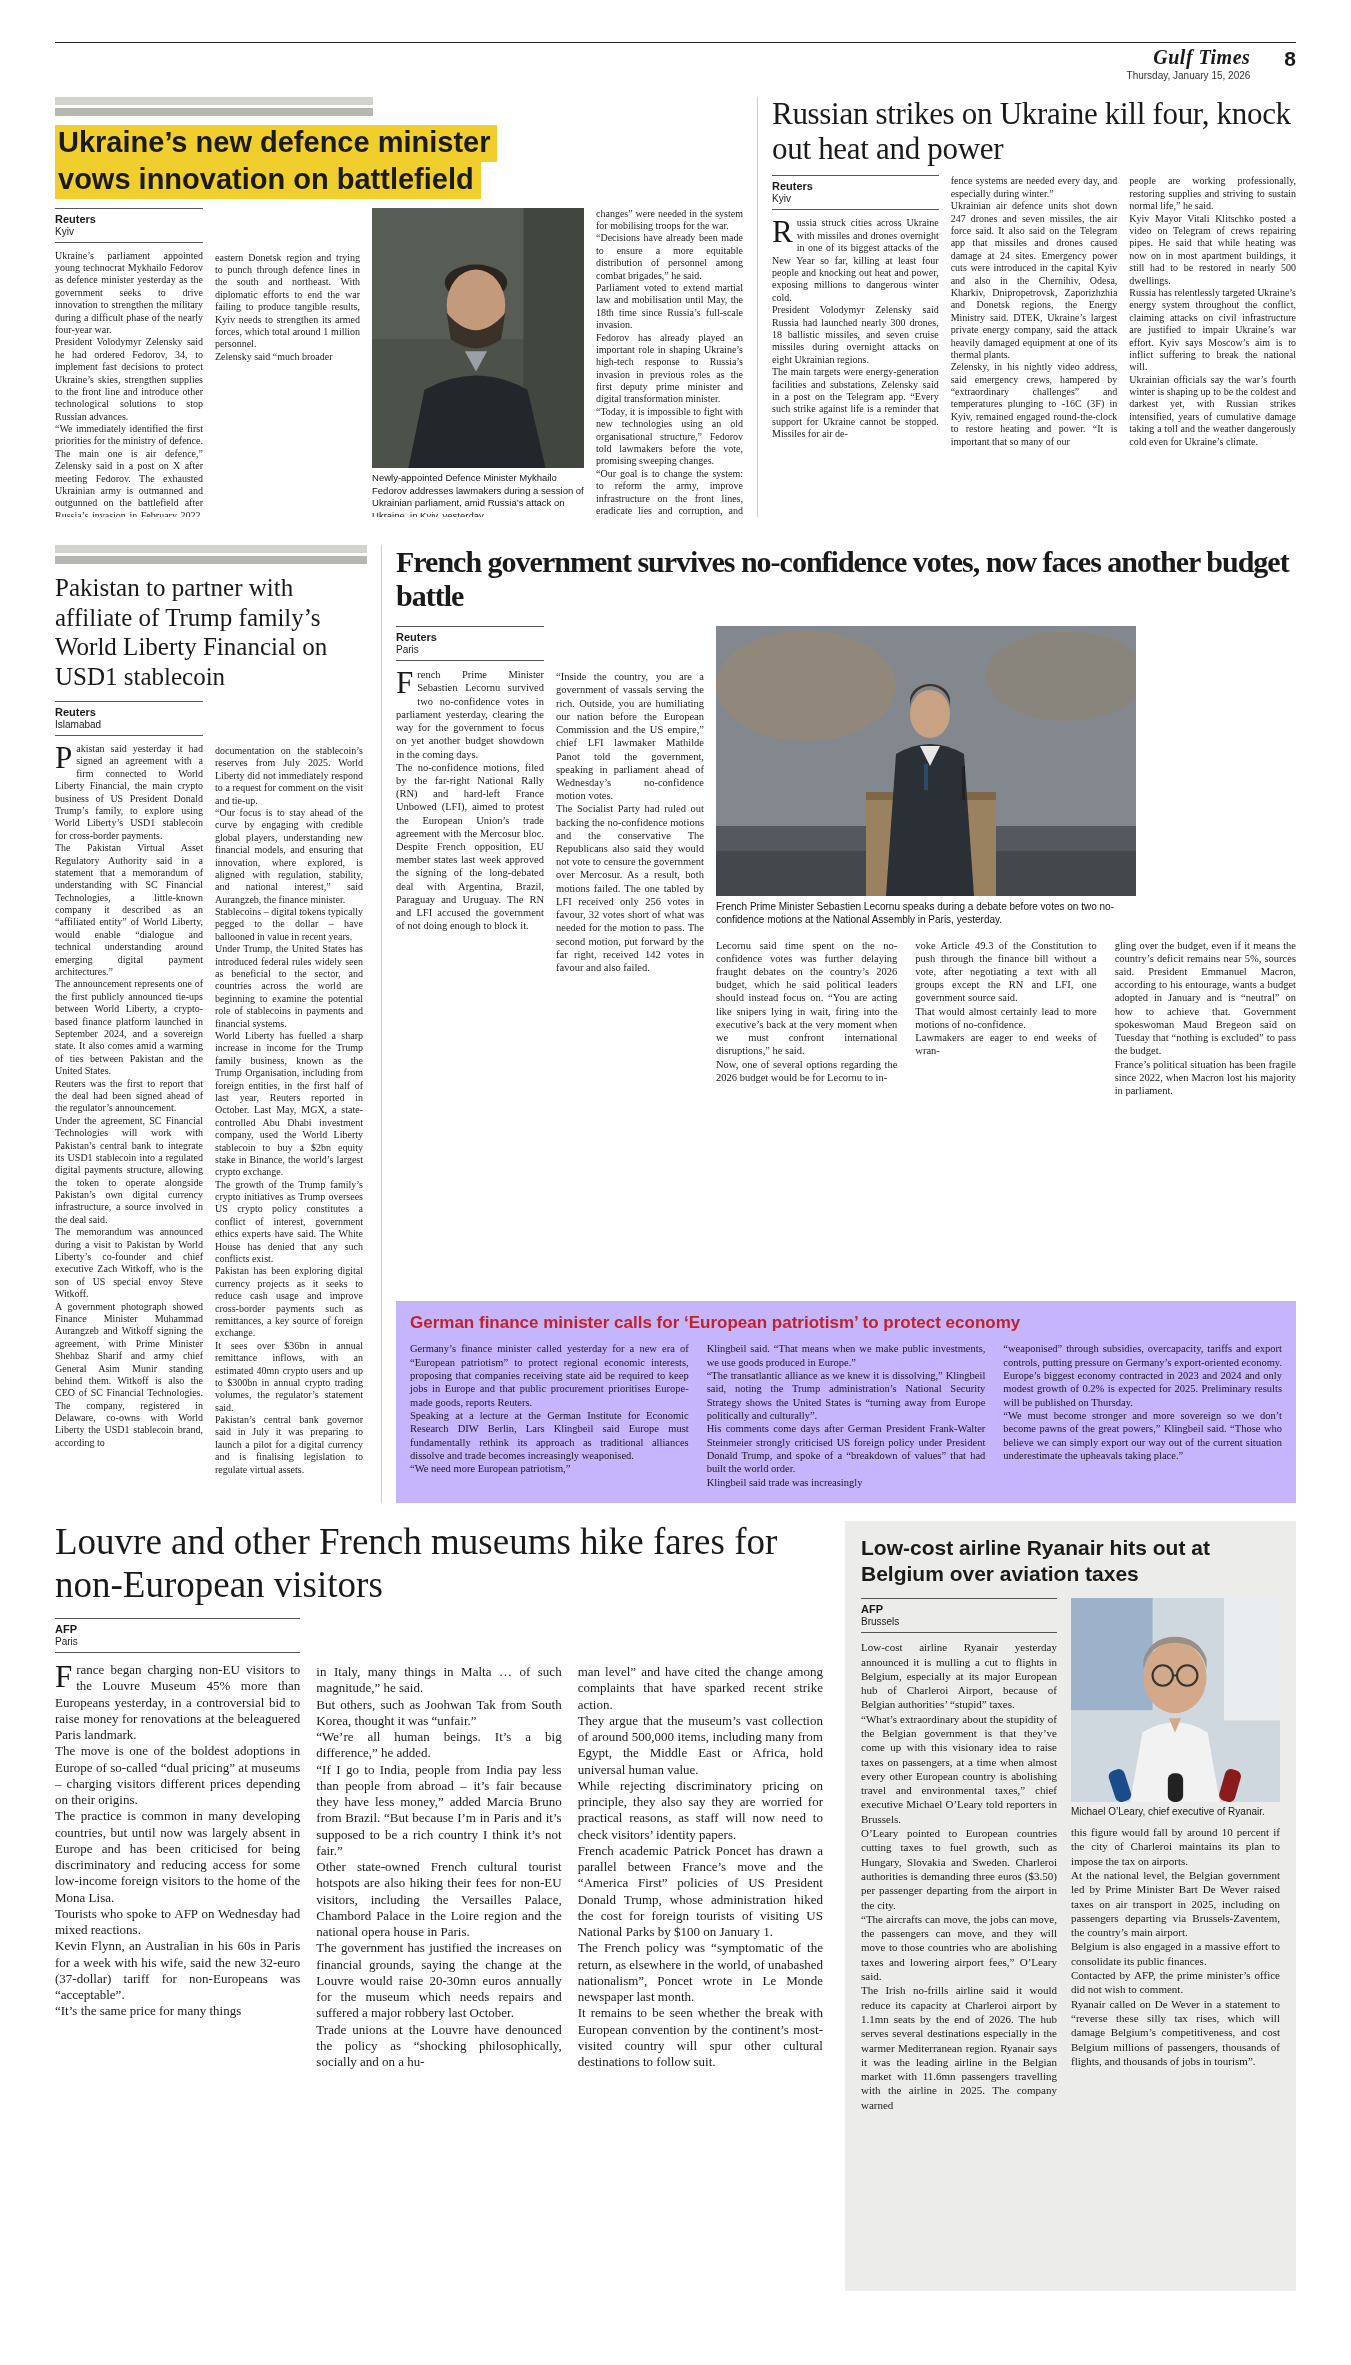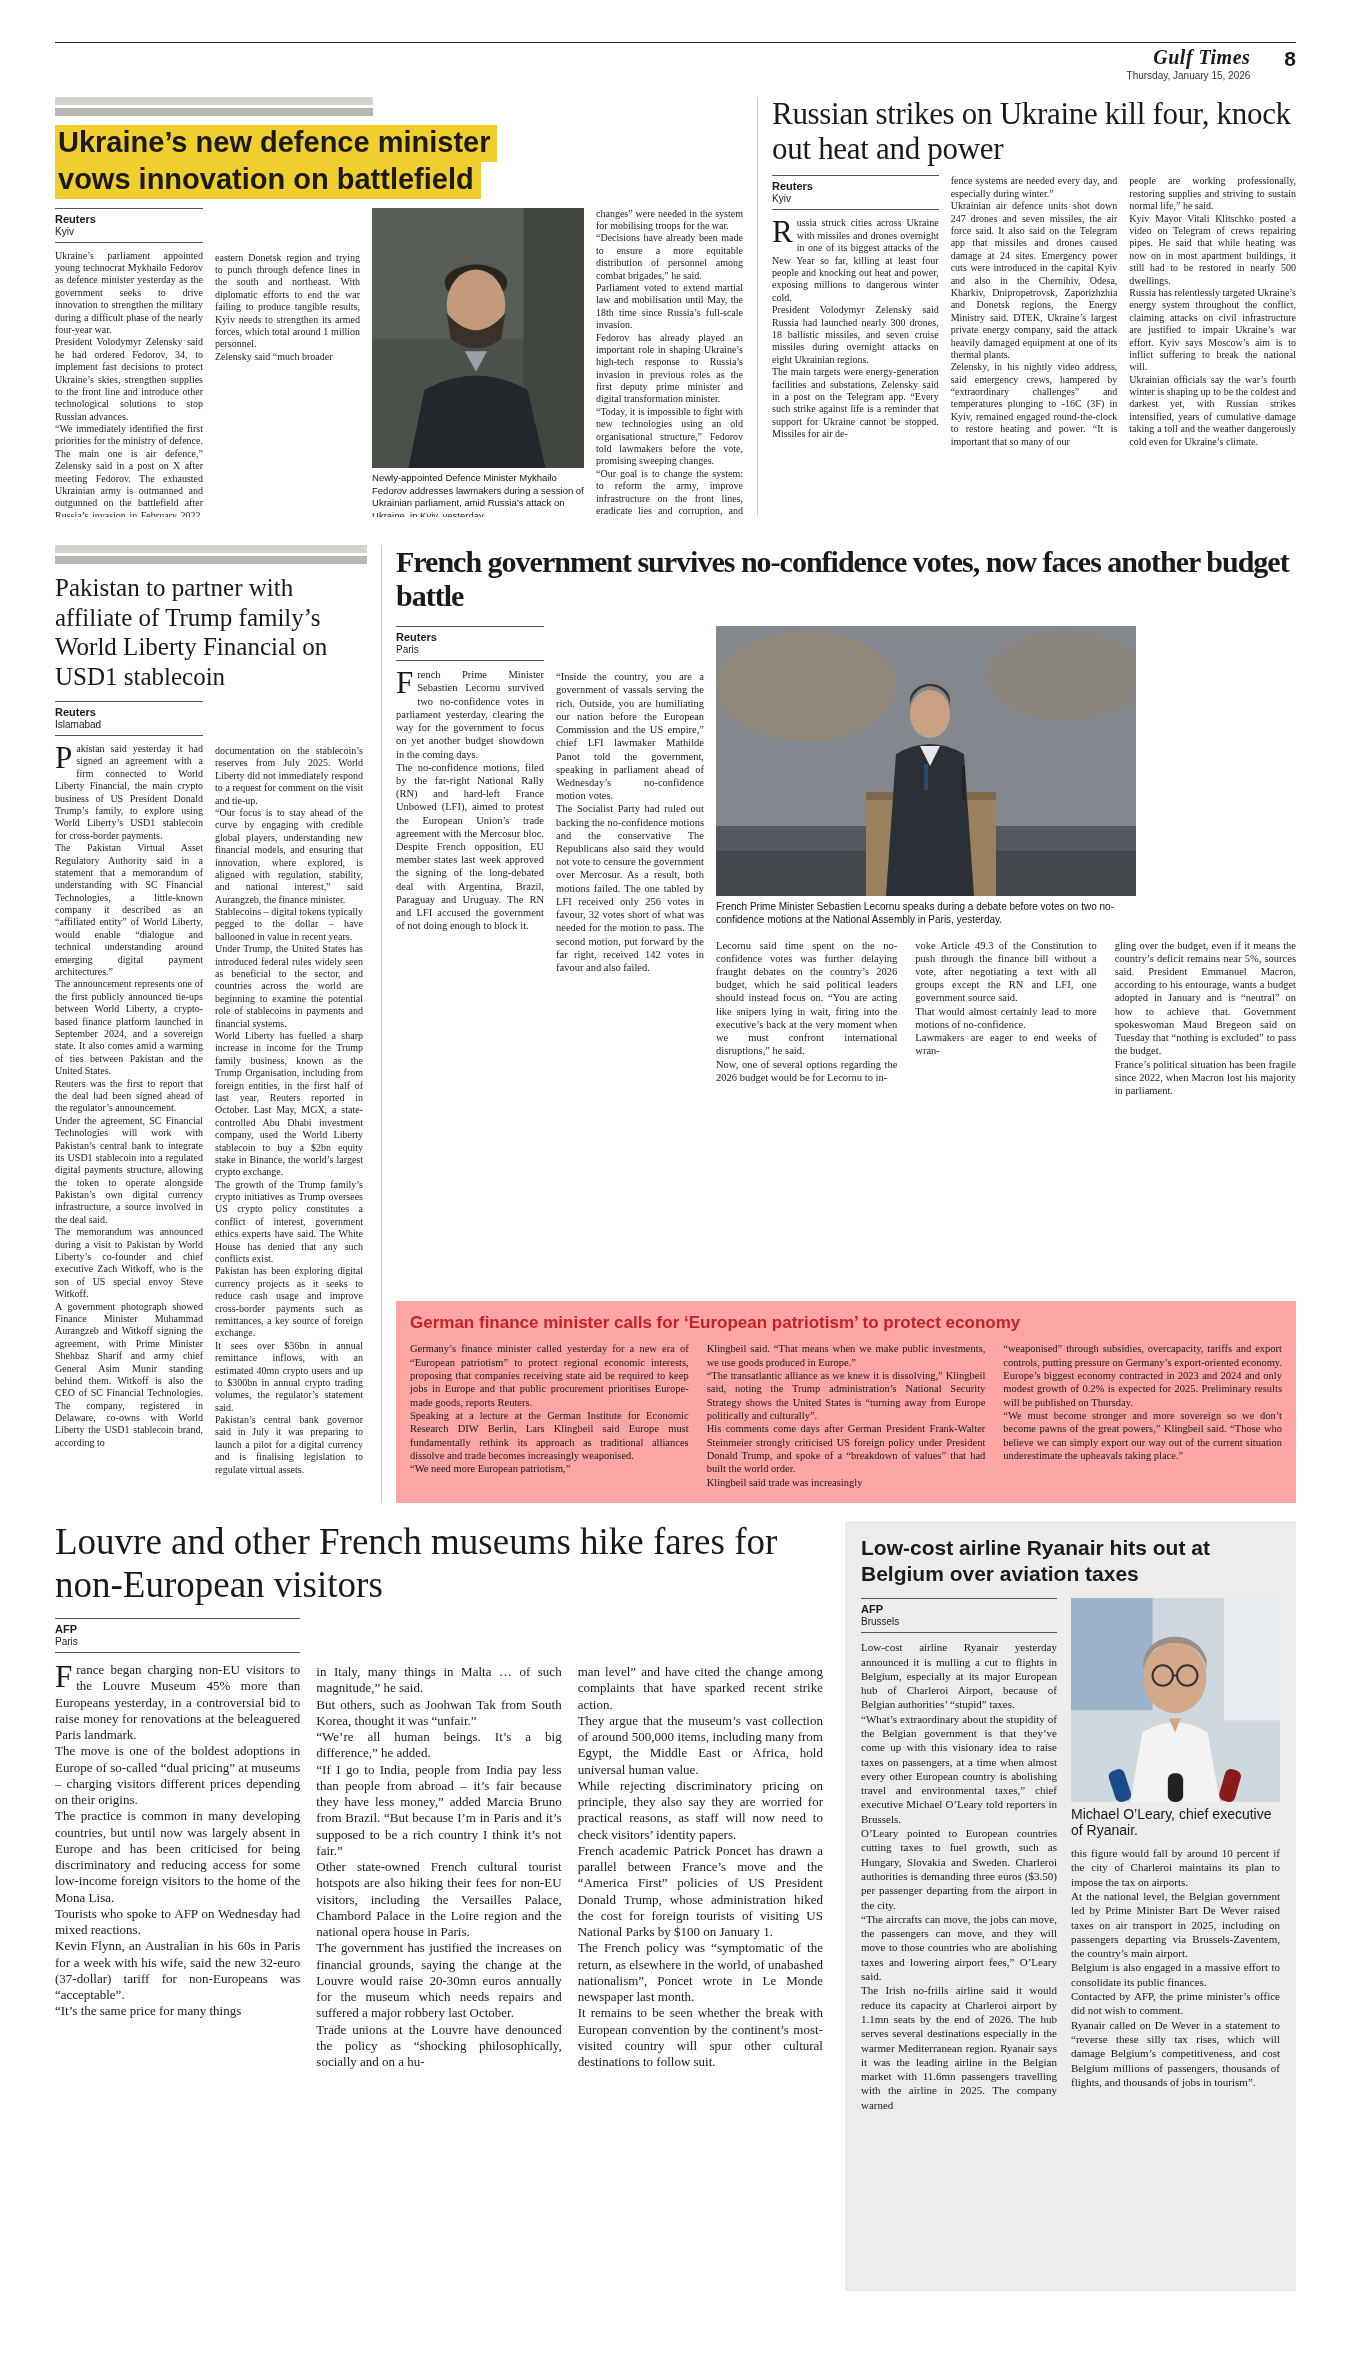--- a/index.html
+++ b/index.html
@@ -55,42 +55,42 @@
   .art-pakistan .col { width:148px; font-size:10px; line-height:1.24; }
   .french-wrap { flex:1; display:flex; flex-direction:column; overflow:hidden; }
   .hl-french { font-family:Liberation Serif, serif; font-weight:bold; font-size:30px; line-height:1.12; letter-spacing:-1px; }
   .f-body { display:flex; gap:12px; margin-top:14px; }
   .f-body .col { font-size:10.5px; line-height:1.26; }
   .f-right { flex:1; }
   .f-fig { width:420px; }
   .f-fig .caption { font-size:10px; }
   .f-below { display:flex; gap:18px; margin-top:12px; }
   .f-below .col { flex:1; }
-  .german-box { margin-top:auto; background:#fca5a5; padding:12px 14px 14px 14px; }
+  .german-box { margin-top:auto; background:#c4b5fd; padding:12px 14px 14px 14px; }
   .hl-german { color:#C42127; font-family:"Liberation Sans", sans-serif; font-weight:bold; font-size:17px; margin-bottom:9px; }
   .g-cols { display:flex; gap:18px; }
   .g-cols .col { flex:1; font-size:10.5px; line-height:1.27; }
 
   
   .row3 { height:770px; gap:22px; margin-top:18px; }
   .art-louvre { width:768px; overflow:hidden; }
   .hl-louvre { font-family:"Liberation Serif", serif; font-weight:400; font-size:37px; line-height:1.15; }
   .art-louvre .body-row { margin-top:12px; gap:16px; }
   .art-louvre .col { flex:1; font-size:13px; line-height:1.25; }
   .art-louvre .byline { margin-bottom:9px; }
   .art-louvre .colwrap { flex:1; width:auto; }
   .pt-cont-l { padding-top:46px; }
   .ryanair-box { flex:1; background:#ECECEA; padding:14px 16px; overflow:hidden; }
   .hl-ryanair { font-family:"Liberation Sans", sans-serif; font-weight:bold; font-size:21px; line-height:1.22; }
   .ry-body { display:flex; gap:14px; margin-top:12px; }
   .ry-left { width:196px; flex:none; }
   .ry-left .col { font-size:11px; line-height:1.3; }
   .ry-right { flex:1; }
   .ry-right .col { font-size:11px; line-height:1.3; margin-top:4px; }
-  .ry-caption { font-family:"Liberation Sans", sans-serif; font-size:14px; padding:4px 0 4px 0; }
+  .ry-caption { font-family:"Liberation Sans", sans-serif; font-size:10px; padding:4px 0 4px 0; }
 </style>
 </head>
 <body>
 
 <div class="page">
 
   <header>
     <div class="mast-row">
       <div>
         <div class="paper-name">Gulf Times</div>

